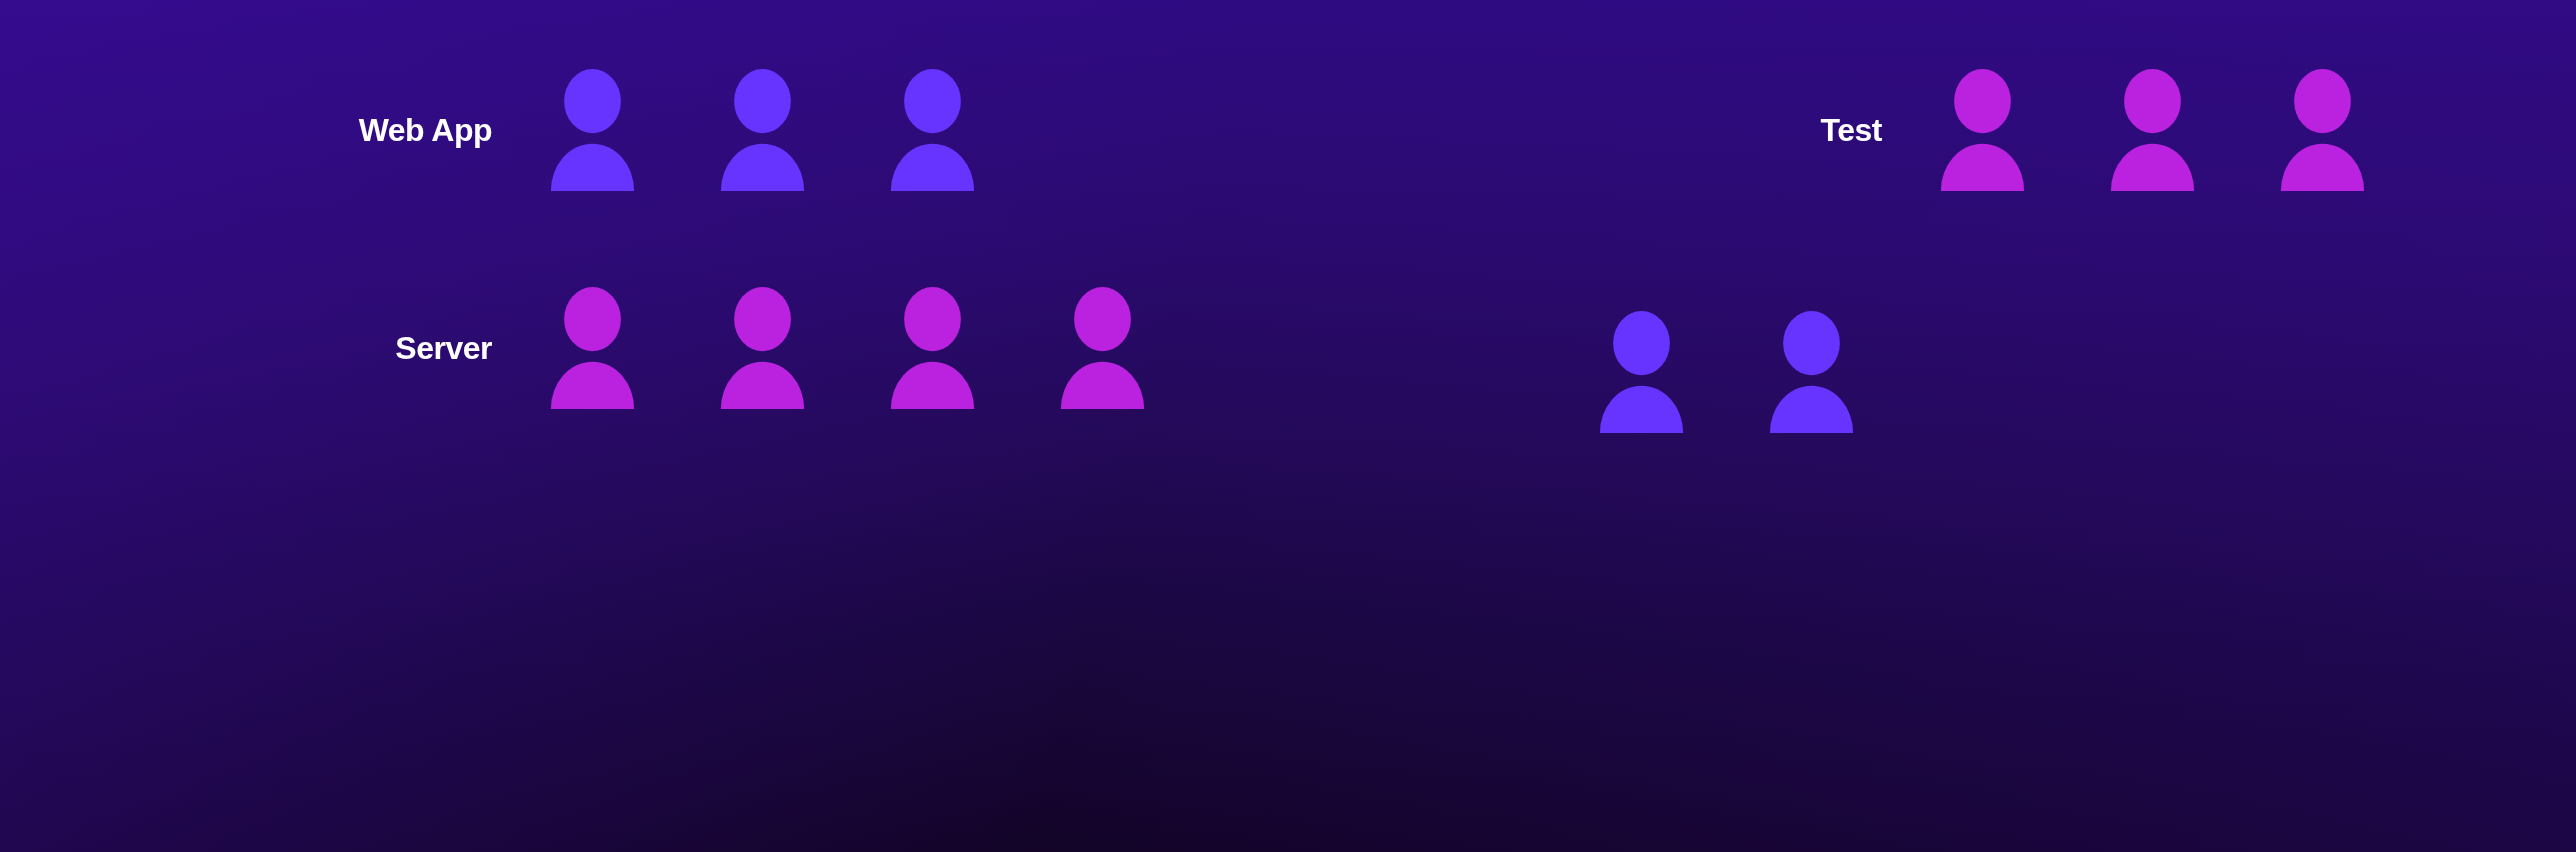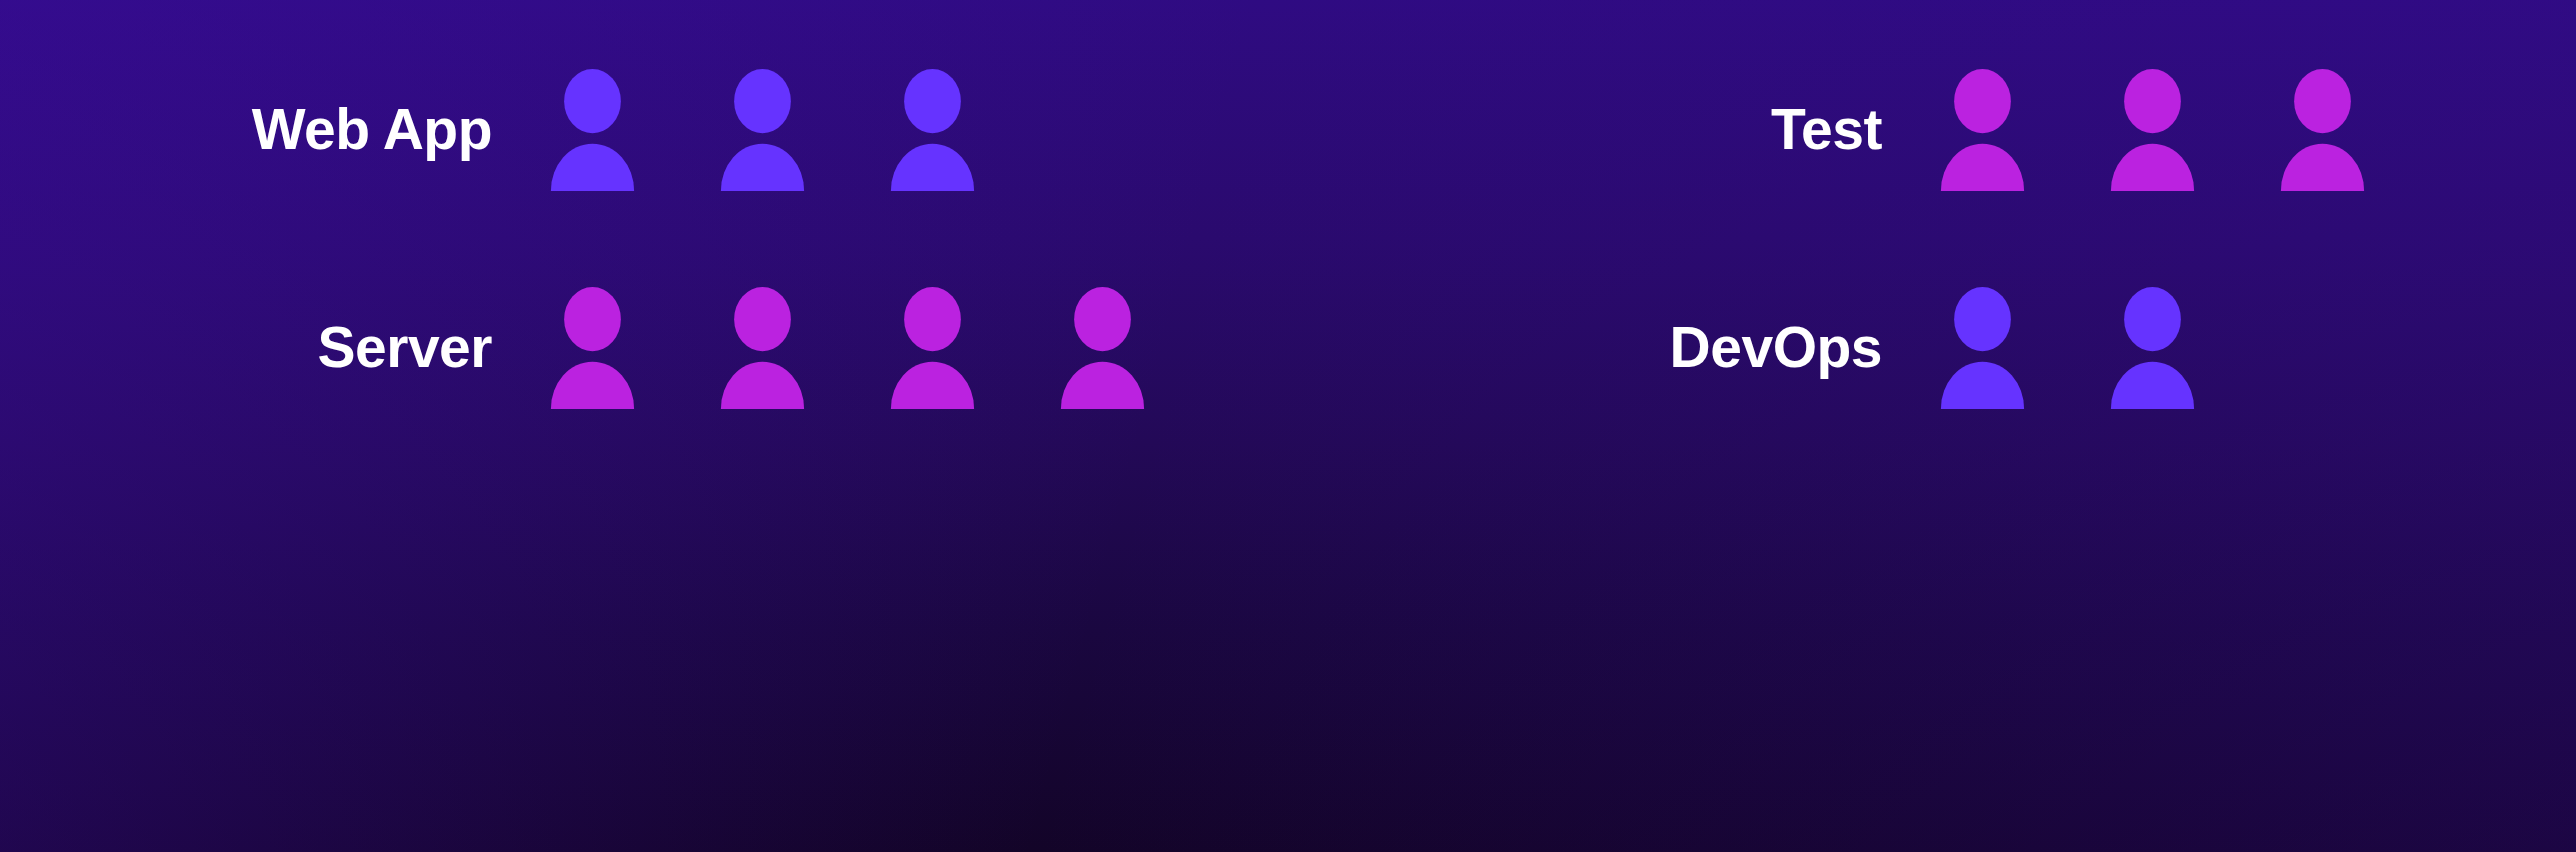--- a/index.html
+++ b/index.html
@@ -25,38 +25,38 @@
     display: flex;
     flex-direction: row;
     align-items: flex-start;
   }
 
   .group {
     display: flex;
     flex-direction: column;
   }
   .group.left  { margin-left: 180px; margin-top: 68px; }
-  .group.right { margin-left: 369px; margin-top: 68px; }
+  .group.right { margin-left: 369px; margin-top: 68px; gap: 24px; }
 
   .row {
     display: flex;
     flex-direction: row;
     align-items: center;
     height: 123px;
     margin-bottom: 95px;
   }
   .row:last-child { margin-bottom: 0; }
 
   .row-label {
     width: 369px;
     text-align: right;
     padding-right: 57px;
     box-sizing: border-box;
     color: #FFFFFF;
-    font-size: 57px;
+    font-size: 32px;
     font-weight: bold;
     letter-spacing: -0.5px;
     line-height: 1;
     white-space: nowrap;
   }
   .group.right .row-label { width: 341px; }
 
   .icons {
     display: flex;
     flex-direction: row;
@@ -159,21 +159,20 @@
             </div>
             <div class="person">
               <svg viewBox="0 0 92 130">
                 <ellipse cx="46" cy="35" rx="30" ry="34" fill="#BB22E0"></ellipse>
                 <path d="M2 130 A44 50 0 0 1 90 130 Z" fill="#BB22E0"></path>
               </svg>
             </div>
           </div>
       </div>
       <div class="row">
-        <div class="row-label">DevOps</div>
         <div class="icons">
             <div class="person">
               <svg viewBox="0 0 92 130">
                 <ellipse cx="46" cy="35" rx="30" ry="34" fill="#6633FF"></ellipse>
                 <path d="M2 130 A44 50 0 0 1 90 130 Z" fill="#6633FF"></path>
               </svg>
             </div>
             <div class="person">
               <svg viewBox="0 0 92 130">
                 <ellipse cx="46" cy="35" rx="30" ry="34" fill="#6633FF"></ellipse>

